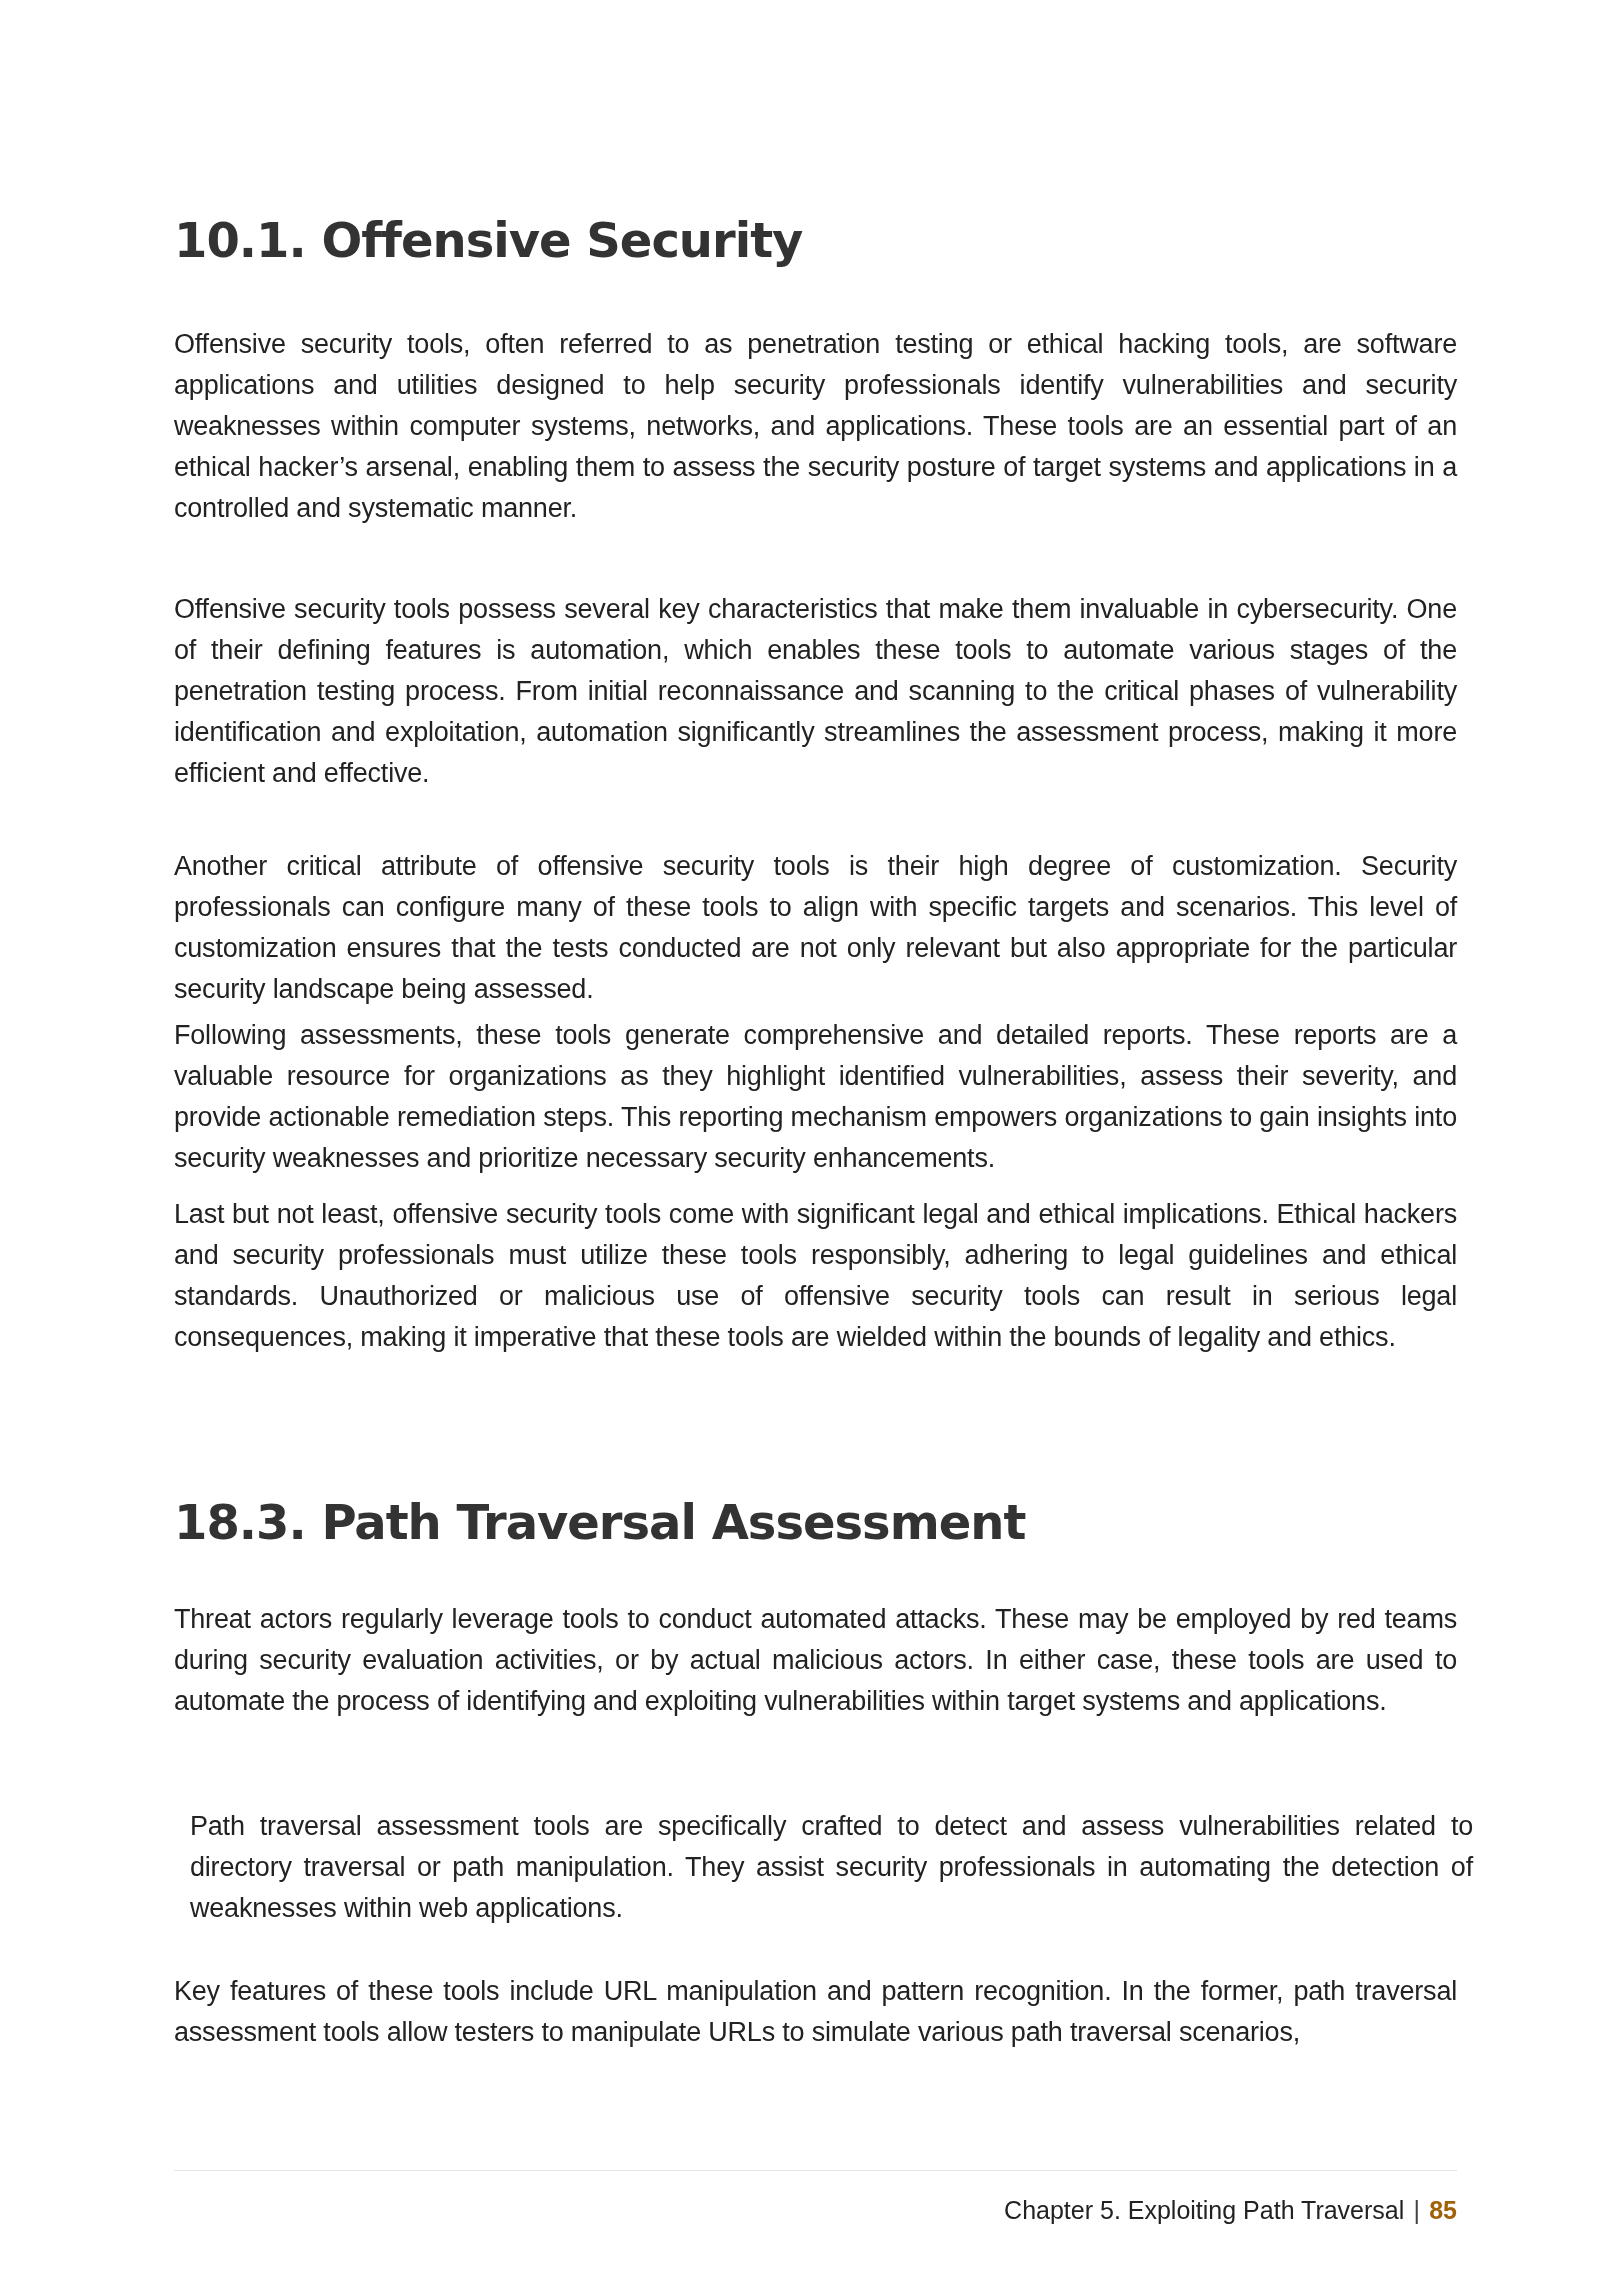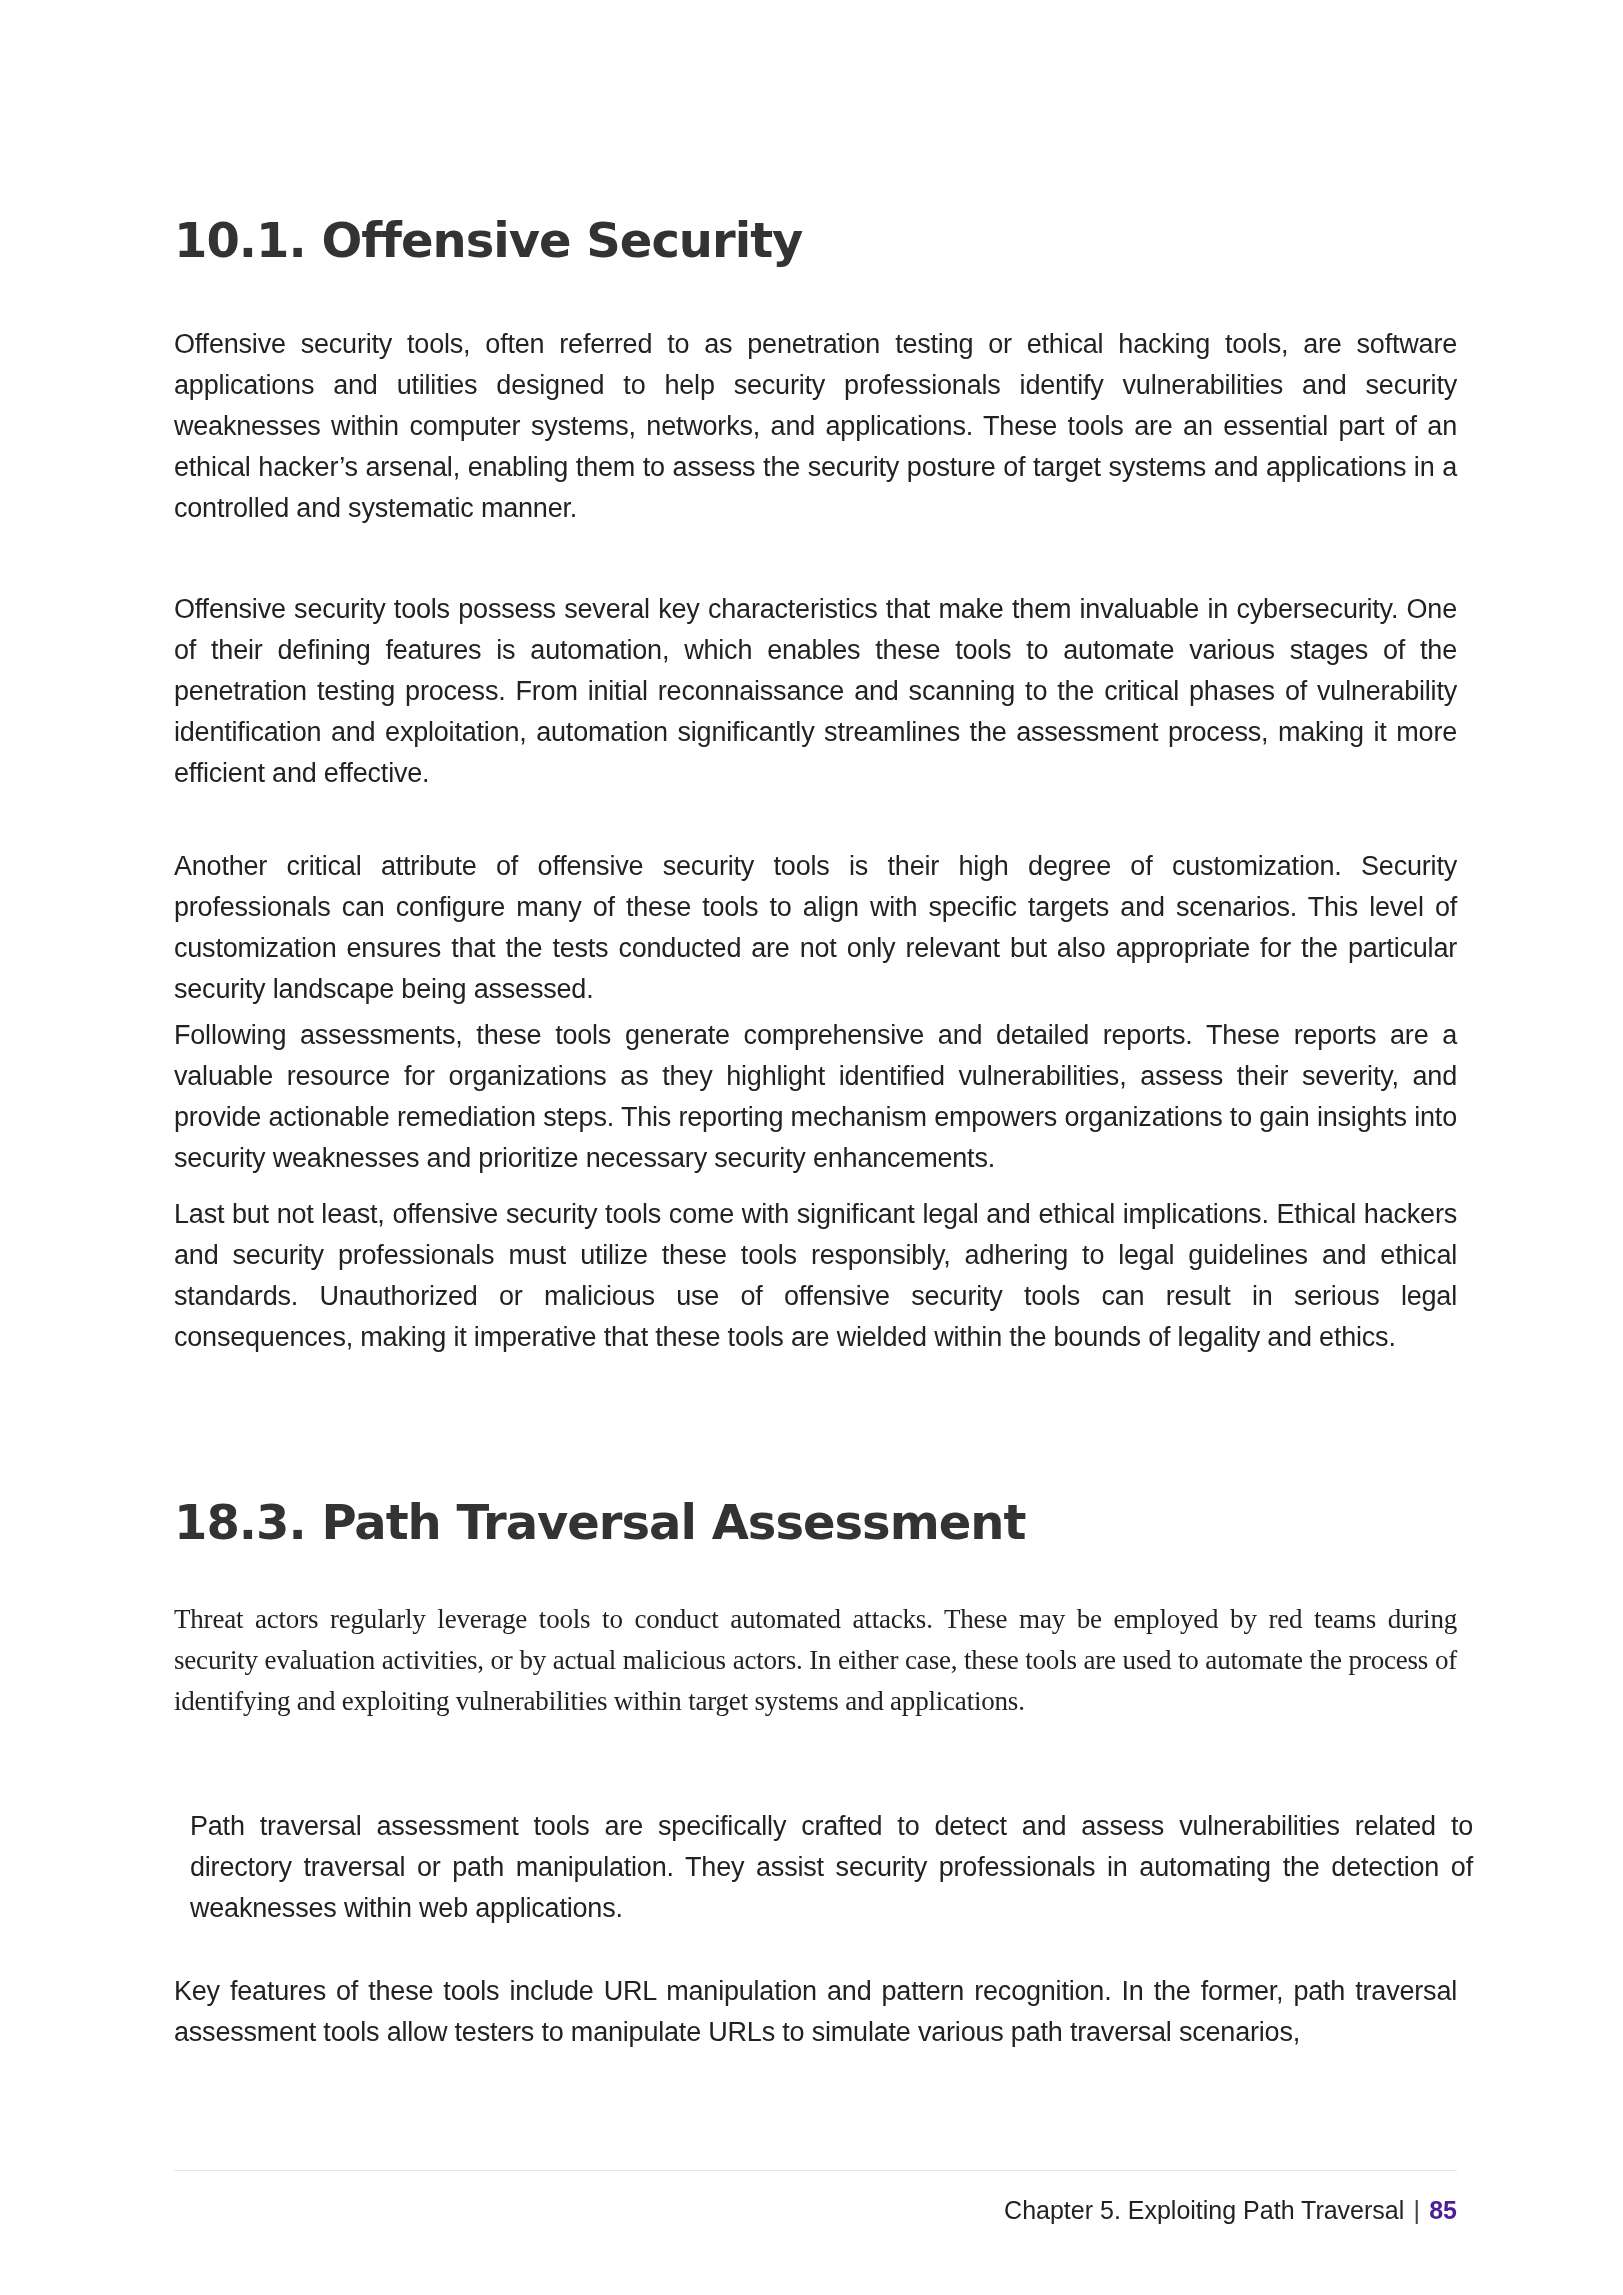--- a/index.html
+++ b/index.html
@@ -6,25 +6,25 @@
   body { width: 1623px; height: 2295px; position: relative; overflow: hidden;
          font-family: "Liberation Sans", "DejaVu Sans", sans-serif; color: #222222; }
   .page { position: absolute; left: 174px; top: 0; width: 1283px; }
   h2 { margin: 0; font-family: "DejaVu Sans", "Liberation Sans", sans-serif; font-weight: bold;
        font-size: 48px; color: #333333; letter-spacing: -1px; line-height: 1.2; }
   #h1 { position: absolute; top: 212px; left: 0; }
   #h2 { position: absolute; top: 1494px; left: 0; }
   .para { position: absolute; left: 0; width: 1283px; margin: 0; font-size: 27px;
           line-height: 41px; text-align: justify; color: #222222; letter-spacing: -0.2px; }
   #p1 { top: 324px; } #p2 { top: 561px; margin-top: 28px; } #p3 { top: 846px; } #p4 { top: 1015px; }
-  #p5 { top: 1194px; } #p6 { top: 1599px; font-family: Liberation Serif, serif; } #p7 { top: 1806px; margin-left: 16px; } #p8 { top: 1971px; }
+  #p5 { top: 1194px; } #p6 { top: 1599px; } #p7 { top: 1806px; margin-left: 16px; } #p8 { top: 1971px; }
   .rule { position: absolute; left: 174px; top: 2170px; width: 1283px; height: 1.3px; background: #e4e4e4; }
   .footer { position: absolute; right: 166px; top: 2196px; font-size: 25px; color: #222222; }
   .footer .sep { margin: 0 9.2px; color: #444; }
-  .footer b { font-weight: bold; color: #4c1d95; }
+  .footer b { font-weight: bold; color: #a16207; }
 </style>
 </head>
 <body>
 
 <div class="page">
   <h2 id="h1">10.1. Offensive Security</h2>
   <p id="p1" class="para">Offensive security tools, often referred to as penetration testing or ethical hacking tools, are software applications and utilities designed to help security professionals identify vulnerabilities and security weaknesses within computer systems, networks, and applications. These tools are an essential part of an ethical hacker’s arsenal, enabling them to assess the security posture of target systems and applications in a controlled and systematic manner.</p>
   <p id="p2" class="para">Offensive security tools possess several key characteristics that make them invaluable in cybersecurity. One of their defining features is automation, which enables these tools to automate various stages of the penetration testing process. From initial reconnaissance and scanning to the critical phases of vulnerability identification and exploitation, automation significantly streamlines the assessment process, making it more efficient and effective.</p>
   <p id="p3" class="para">Another critical attribute of offensive security tools is their high degree of customization. Security professionals can configure many of these tools to align with specific targets and scenarios. This level of customization ensures that the tests conducted are not only relevant but also appropriate for the particular security landscape being assessed.</p>
   <p id="p4" class="para">Following assessments, these tools generate comprehensive and detailed reports. These reports are a valuable resource for organizations as they highlight identified vulnerabilities, assess their severity, and provide actionable remediation steps. This reporting mechanism empowers organizations to gain insights into security weaknesses and prioritize necessary security enhancements.</p>

